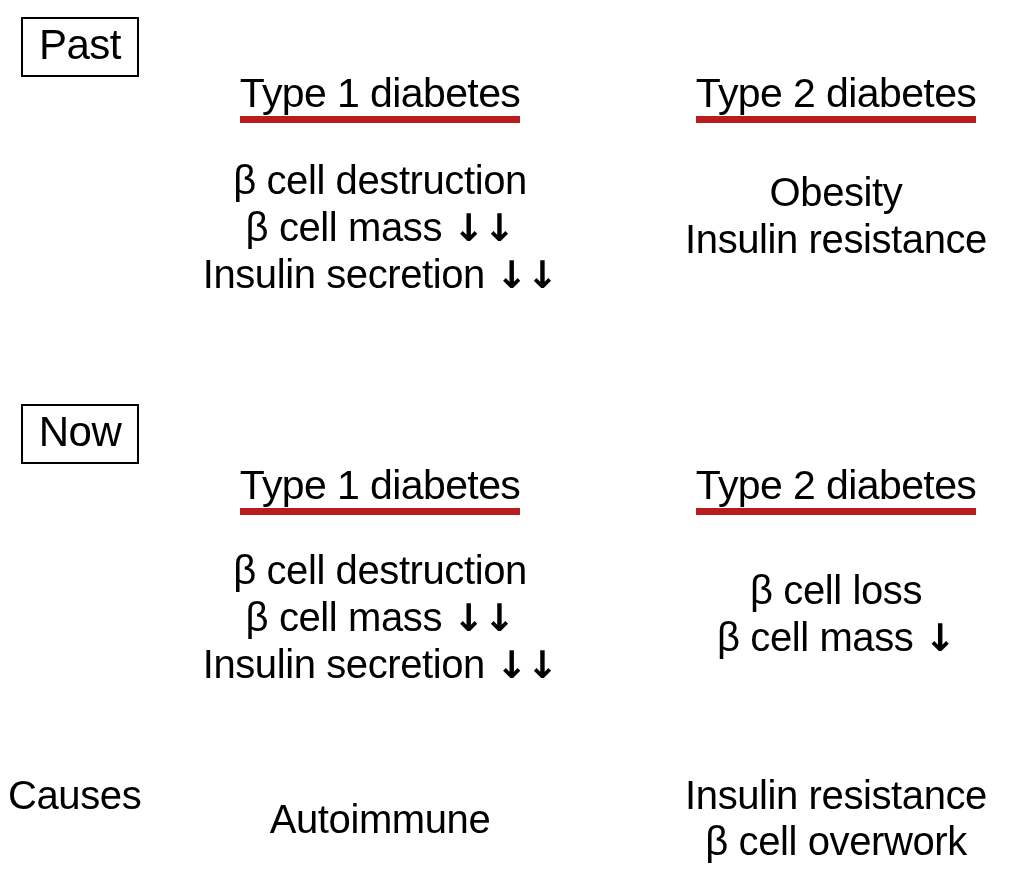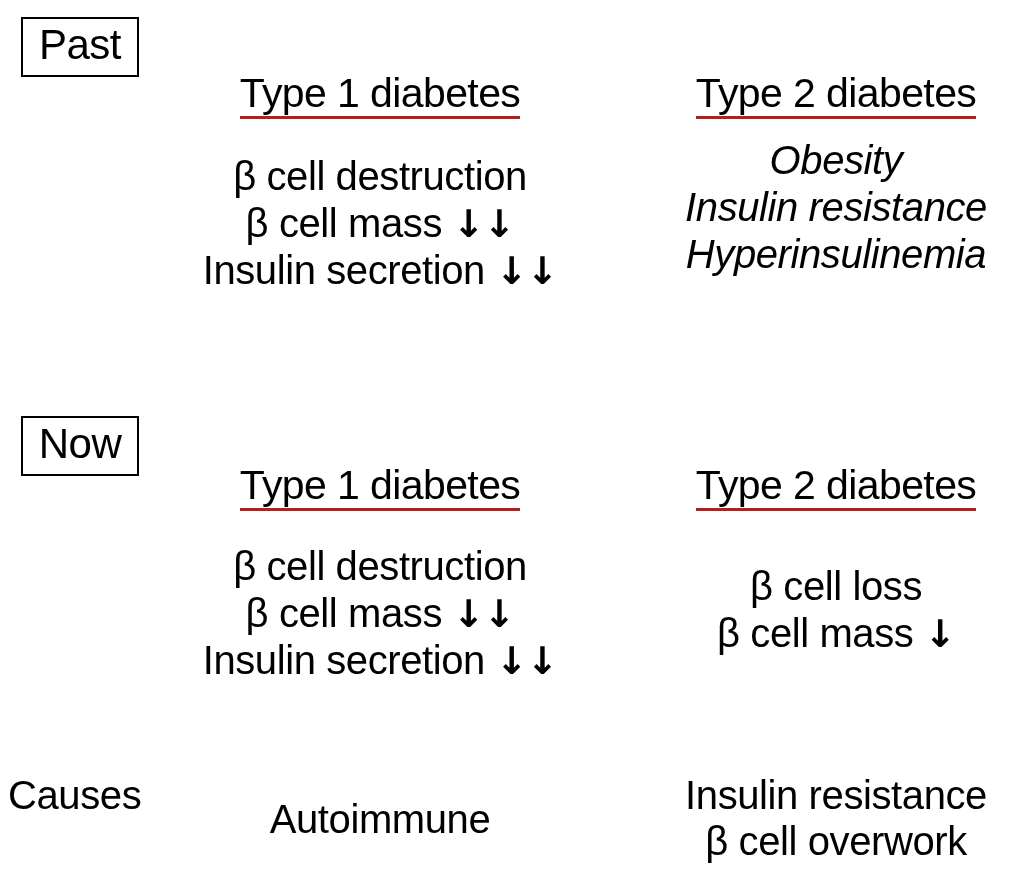--- a/index.html
+++ b/index.html
@@ -29,55 +29,55 @@
     background: #ffffff;
     display: flex;
     align-items: center;
     justify-content: center;
     font-size: 42px;
     line-height: 1;
     letter-spacing: -0.5px;
     padding-bottom: 4px;
   }
   #era-past { left: 21px; top: 17px;  width: 118px; height: 60px; }
-  #era-now  { left: 21px; top: 416px; width: 118px; height: 60px; }
+  #era-now  { left: 21px; top: 404px; width: 118px; height: 60px; }
 
   
   .col {
     position: absolute;
     text-align: center;
   }
   .col-head {
     font-size: 41px;
     line-height: 1.06;
     letter-spacing: -0.6px;
     white-space: nowrap;
     display: inline-block;
-    border-bottom: 3px solid #b91c1c;
+    border-bottom: 7px solid #b91c1c;
     padding-bottom: 1px;
   }
   .col-body {
     font-size: 40px;
     line-height: 46px;
     letter-spacing: -0.4px;
     white-space: nowrap;
   }
   .col-body .line { display: block; }
   .arrow {
     font-family: "DejaVu Sans", sans-serif;
     font-weight: bold;
     font-size: 38px;
     letter-spacing: -1px;
   }
 
   
   #past-t1 { left: 180px; top: 72px;  width: 400px; }
   #past-t2 { left: 650px; top: 72px;  width: 372px; }
   #past-t1 .col-body { margin-top: 34px; }
-  #past-t2 .col-body { margin-top: 18px; font-style: italic; }
+  #past-t2 .col-body { margin-top: 46px; }
 
   
   #now-t1 { left: 180px; top: 464px; width: 400px; }
   #now-t2 { left: 650px; top: 464px; width: 372px; }
   #now-t1 .col-body { margin-top: 32px; }
   #now-t2 .col-body { margin-top: 52px; }
 
   
   .causes-label {
     position: absolute;
@@ -116,21 +116,20 @@
       <span class="line"><span>β cell mass </span><span class="arrow">↓↓</span></span>
       <span class="line"><span>Insulin secretion </span><span class="arrow">↓↓</span></span>
     </div>
   </div>
 
   <div class="col" id="past-t2">
     <div class="col-head">Type 2 diabetes</div>
     <div class="col-body">
       <span class="line"><span>Obesity</span><span class="arrow"></span></span>
       <span class="line"><span>Insulin resistance</span><span class="arrow"></span></span>
-      <span class="line"><span>Hyperinsulinemia</span><span class="arrow"></span></span>
     </div>
   </div>
 
   <div class="era-box" id="era-now">
     <span>Now</span>
   </div>
 
   <div class="col" id="now-t1">
     <div class="col-head">Type 1 diabetes</div>
     <div class="col-body">

